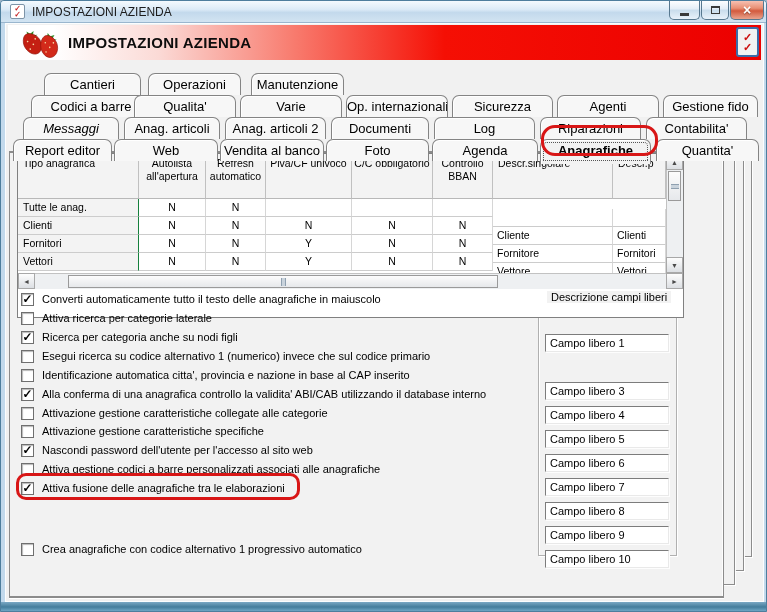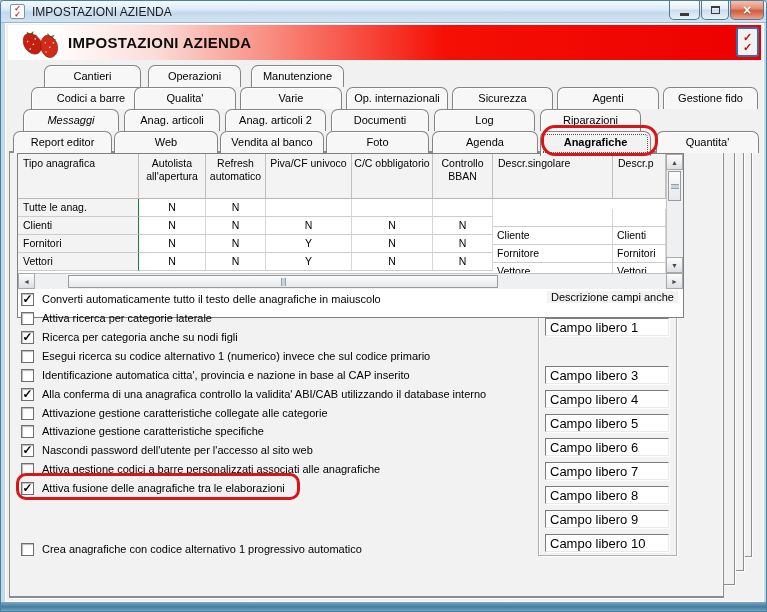--- a/index.html
+++ b/index.html
@@ -33,22 +33,22 @@
   
   #header{position:absolute;left:7px;top:24px;width:753px;height:35px;
     background:linear-gradient(90deg,#ffffff 0%,#ffffff 6%,#fbdad6 20%,#f87b6e 38%,#f50f04 58%,#ec0000 100%);}
   #header-title{position:absolute;left:60px;top:9px;font-size:15px;font-weight:bold;color:#0d0d0d;letter-spacing:.3px;}
   #strawberries{position:absolute;left:10px;top:3px;}
   #header-btn{position:absolute;left:735px;top:26px;width:23px;height:30px;background:#f2f2f2;
     border:2px solid #3c6ca8;border-radius:3px;display:flex;flex-direction:column;align-items:center;
     justify-content:center;color:#cc1111;font-weight:bold;font-size:11px;line-height:10px;cursor:pointer;}
   
   .tab{position:absolute;height:22px;background:#f7f7f7;border:1px solid #848484;border-bottom:none;
-    border-radius:7px 7px 0 0;font-size:11px;text-align:center;line-height:21px;color:#000;
-    box-shadow:inset 1px 1px 0 #fff;cursor:pointer;overflow:hidden;white-space:nowrap;}
+    border-radius:7px 7px 0 0;font-size:13px;text-align:center;line-height:21px;color:#000;
+    box-shadow:inset 1px 1px 0 #fff;cursor:pointer;overflow:hidden;white-space:nowrap;margin-top:8px;}
   .tab.selected{background:#f2f2f2;font-weight:bold;height:25px;z-index:30;outline:1px dotted #555;outline-offset:-4px;}
   
   .card{position:absolute;top:150px;left:8px;background:#f1f1f1;border:1px solid #8c8c8c;
     box-shadow:1px 1px 0 rgba(255,255,255,.9);}
   #card4{width:743px;height:406px;z-index:7;}
   #card3{width:735px;height:420px;z-index:8;}
   #card2{width:726px;height:434px;z-index:9;}
   #page{position:absolute;left:8px;top:151px;width:715px;height:446px;background:#f2f2f2;
     border:1px solid #8c8c8c;border-bottom-width:2px;box-shadow:0 1px 0 #fff,inset -1px 0 0 #fdfdfd;z-index:10;}
   
@@ -77,21 +77,21 @@
     box-shadow:inset 1px 1px 1px rgba(0,0,0,.28);font-size:12px;line-height:11px;text-align:center;
     color:#000;font-weight:bold;}
   .cblabel{font-size:11px;color:#000;white-space:nowrap;}
   
   #gbox{position:absolute;left:537px;top:297px;width:139px;height:258px;border:1px solid #b0b0b0;
     box-shadow:inset 1px 1px 0 #fff,1px 1px 0 #fff;z-index:11;}
   #gbox-label{position:absolute;left:546px;top:290px;background:#f2f2f2;padding:0 4px;
     font-size:11px;color:#000;z-index:12;}
   .fld{position:absolute;left:544px;width:124px;height:18px;background:#fff;
     border:1px solid;border-color:#7c7c7c #e9e9e9 #e9e9e9 #7c7c7c;box-shadow:1px 1px 0 #fdfdfd;
-    font-size:13px;color:#000;padding:1px 4px;z-index:12;outline:none;}
+    font-size:11px;color:#000;padding:1px 4px;z-index:12;outline:none;margin-top:16px;}
   
   .annot{position:absolute;border:3px solid #d81616;border-radius:14px;z-index:40;pointer-events:none;}
   #annot-tab{left:540px;top:124px;width:117px;height:31px;}
   #annot-cb{left:15px;top:472px;width:284px;height:27px;border-radius:10px;}
 </style>
 </head>
 <body>
 
 <div id="window">
 
@@ -207,41 +207,42 @@
       <div class="sthumb" style="left:50px;top:1px;width:430px;height:13px;">
           <span class="griph"></span>
         </div>
       <div class="sbtn" style="left:648px;top:-1px;">
           <span>►</span>
         </div>
     </div>
   </div>
 
   <div id="gbox"></div>
-  <span id="gbox-label">Descrizione campi anche</span>
+  <span id="gbox-label">Descrizione campi liberi</span>
 
   <div class="annot" id="annot-tab" style="border-color: rgb(216, 22, 22);"></div>
   <div class="annot" id="annot-cb" style="border-color: rgb(216, 22, 22);"></div>
 
 <div class="tab" style="left: 43px; top: 64px; width: 97px; z-index: 11;">Cantieri</div>
     <div class="tab" style="left: 147px; top: 64px; width: 93px; z-index: 11;">Operazioni</div>
     <div class="tab" style="left: 250px; top: 64px; width: 93px; z-index: 11;">Manutenzione</div>
     <div class="tab" style="left: 30px; top: 86px; width: 120px; z-index: 12; text-align: center;">Codici a barre</div>
     <div class="tab" style="left: 133px; top: 86px; width: 102px; z-index: 12;">Qualita'</div>
     <div class="tab" style="left: 239px; top: 86px; width: 102px; z-index: 12;">Varie</div>
     <div class="tab" style="left: 345px; top: 86px; width: 102px; z-index: 12;">Op. internazionali</div>
     <div class="tab" style="left: 451px; top: 86px; width: 101px; z-index: 12;">Sicurezza</div>
     <div class="tab" style="left: 556px; top: 86px; width: 102px; z-index: 12;">Agenti</div>
     <div class="tab" style="left: 662px; top: 86px; width: 95px; z-index: 12;">Gestione fido</div>
     <div class="tab" style="left: 22px; top: 108px; width: 96px; z-index: 13; font-style: italic;">Messaggi</div>
     <div class="tab" style="left: 123px; top: 108px; width: 96px; z-index: 13;">Anag. articoli</div>
     <div class="tab" style="left: 224px; top: 108px; width: 101px; z-index: 13;">Anag. articoli 2</div>
     <div class="tab" style="left: 330px; top: 108px; width: 98px; z-index: 13;">Documenti</div>
     <div class="tab" style="left: 433px; top: 108px; width: 101px; z-index: 13;">Log</div>
     <div class="tab" style="left: 539px; top: 108px; width: 101px; z-index: 13;">Riparazioni</div>
+    <div class="tab" style="left: 645px; top: 108px; width: 101px; z-index: 13;">Contabilita'</div>
     <div class="tab" style="left: 12px; top: 130px; width: 99px; z-index: 14;">Report editor</div>
     <div class="tab" style="left: 113px; top: 130px; width: 104px; z-index: 14;">Web</div>
     <div class="tab" style="left: 219px; top: 130px; width: 104px; z-index: 14;">Vendita al banco</div>
     <div class="tab" style="left: 325px; top: 130px; width: 103px; z-index: 14;">Foto</div>
     <div class="tab" style="left: 431px; top: 130px; width: 106px; z-index: 14;">Agenda</div>
     <div class="tab selected" style="left: 539px; top: 130px; width: 111px; z-index: 30;">Anagrafiche</div>
     <div class="tab" style="left: 655px; top: 130px; width: 103px; z-index: 14;">Quantita'</div>
     <div class="cbrow" style="top: 290px;">
       <span class="cb">✓</span>
       <span class="cblabel">Converti automaticamente tutto il testo delle anagrafiche in maiuscolo</span>

